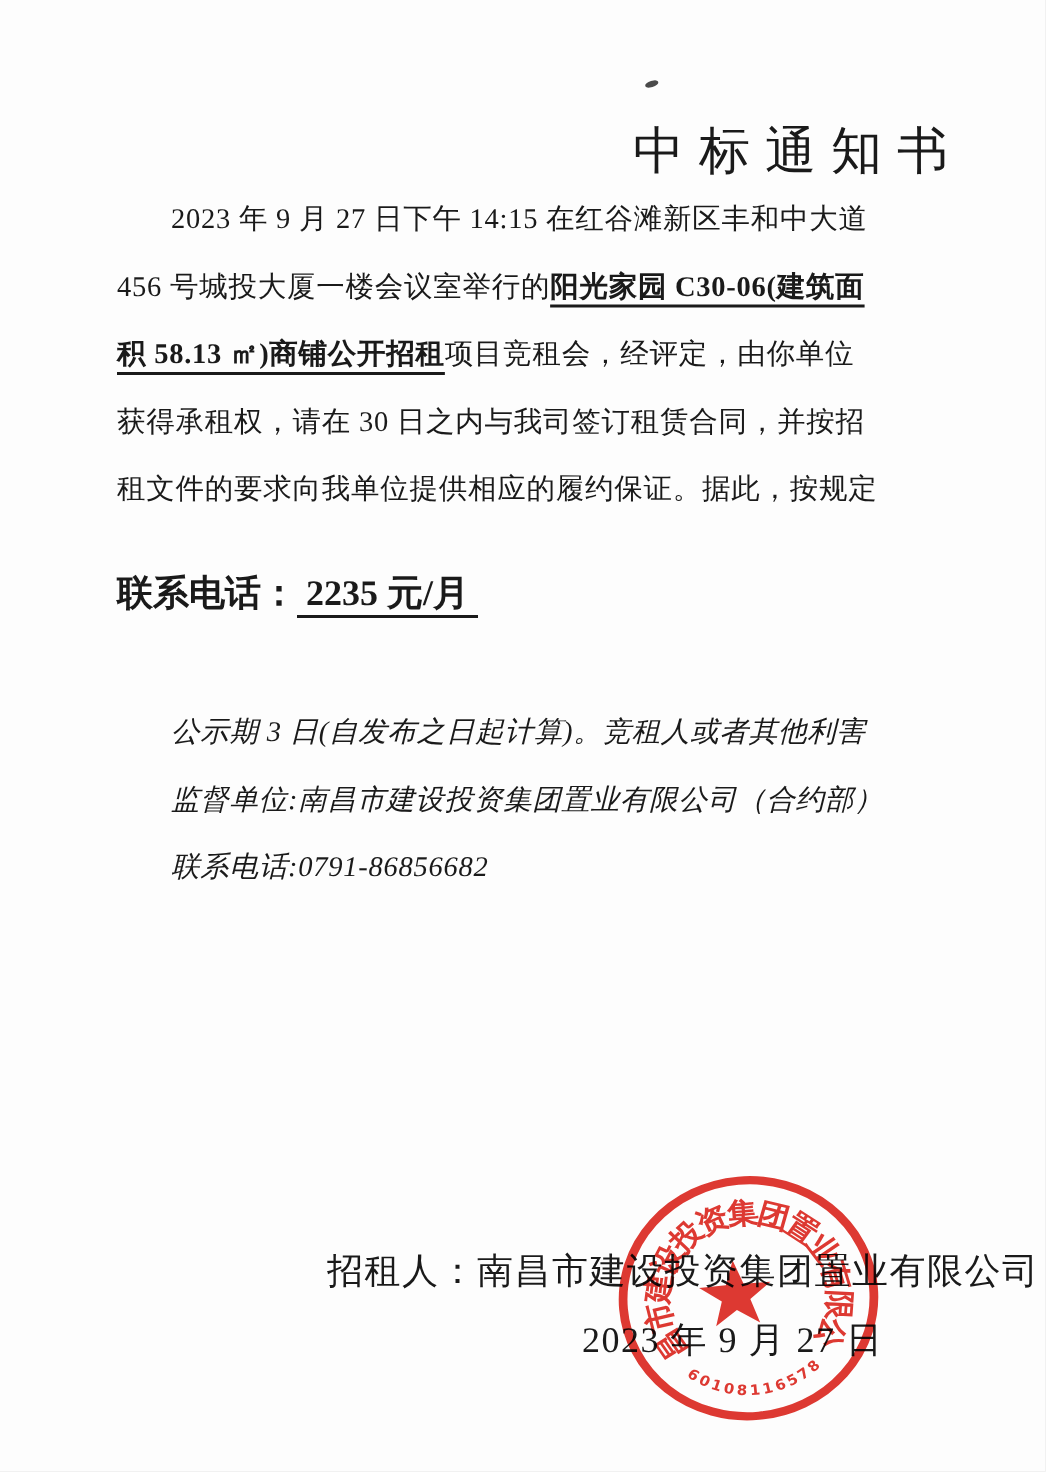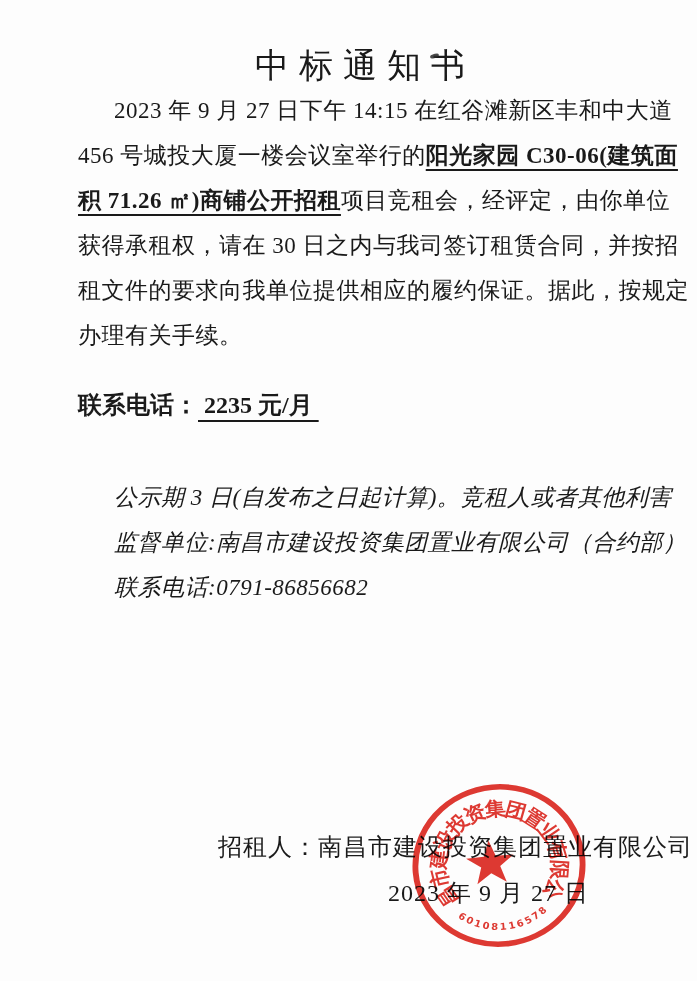--- a/index.html
+++ b/index.html
@@ -9,40 +9,41 @@
     margin:0 auto;
     background:#fdfdfd;
     color:#1a1a1a;
     font-family:"Liberation Serif","DejaVu Serif",serif;
     overflow:hidden;
   }
   .content { padding:0 55px 0 78px; }
 
   .doc-title {
     padding-top:44px;
-    text-align:center;
+    text-align:right;
     font-size:34px;
     font-weight:400;
     letter-spacing:10px;
     text-indent:10px; 
     line-height:1.3;
+    margin-top:36px;
   }
   .salutation {
     margin-top:58px;
     font-size:25px;
     font-weight:700;
     line-height:45px;
   }
   .u  {
     text-decoration:underline;
     text-underline-offset:6px;
     text-decoration-thickness:1.5px;
   }
   .bline {
-    font-size:23px;
+    font-size:19px;
     line-height:45px;
     letter-spacing:0.5px;
     white-space:nowrap;
   }
   .indent { text-indent:36px; }
   .bu {
     font-weight:700;
     text-decoration:underline;
     text-underline-offset:6px;
     text-decoration-thickness:2px;
@@ -119,24 +120,23 @@
   <div class="speck"></div>
 
   <div class="content">
 
     <div class="doc-title">中标通知书</div>
 
 
     <div>
       <div class="bline indent">2023 年 9 月 27 日下午 14:15 在红谷滩新区丰和中大道</div>
       <div class="bline"><span>456 号城投大厦一楼会议室举行的</span><span class="bu">阳光家园 C30-06(建筑面</span></div>
-      <div class="bline"><span class="bu">积 71.26 ㎡)商铺公开招租</span><span>项目竞租会，经评定，由你单位</span></div>
+      <div class="bline"><span class="bu">积 58.13 ㎡)商铺公开招租</span><span>项目竞租会，经评定，由你单位</span></div>
       <div class="bline">获得承租权，请在 30 日之内与我司签订租赁合同，并按招</div>
       <div class="bline">租文件的要求向我单位提供相应的履约保证。据此，按规定</div>
-      <div class="bline">办理有关手续。</div>
     </div>
 
     <div class="result-line"><span>联系电话：</span><span class="result-value"> 2235 元/月 </span></div>
 
     <div class="p2">
       <div class="bline indent">公示期 3 日(自发布之日起计算)。竞租人或者其他利害</div>
       <div class="bline indent">监督单位:南昌市建设投资集团置业有限公司（合约部）</div>
       <div class="bline indent">联系电话:0791-86856682</div>
     </div>
 

